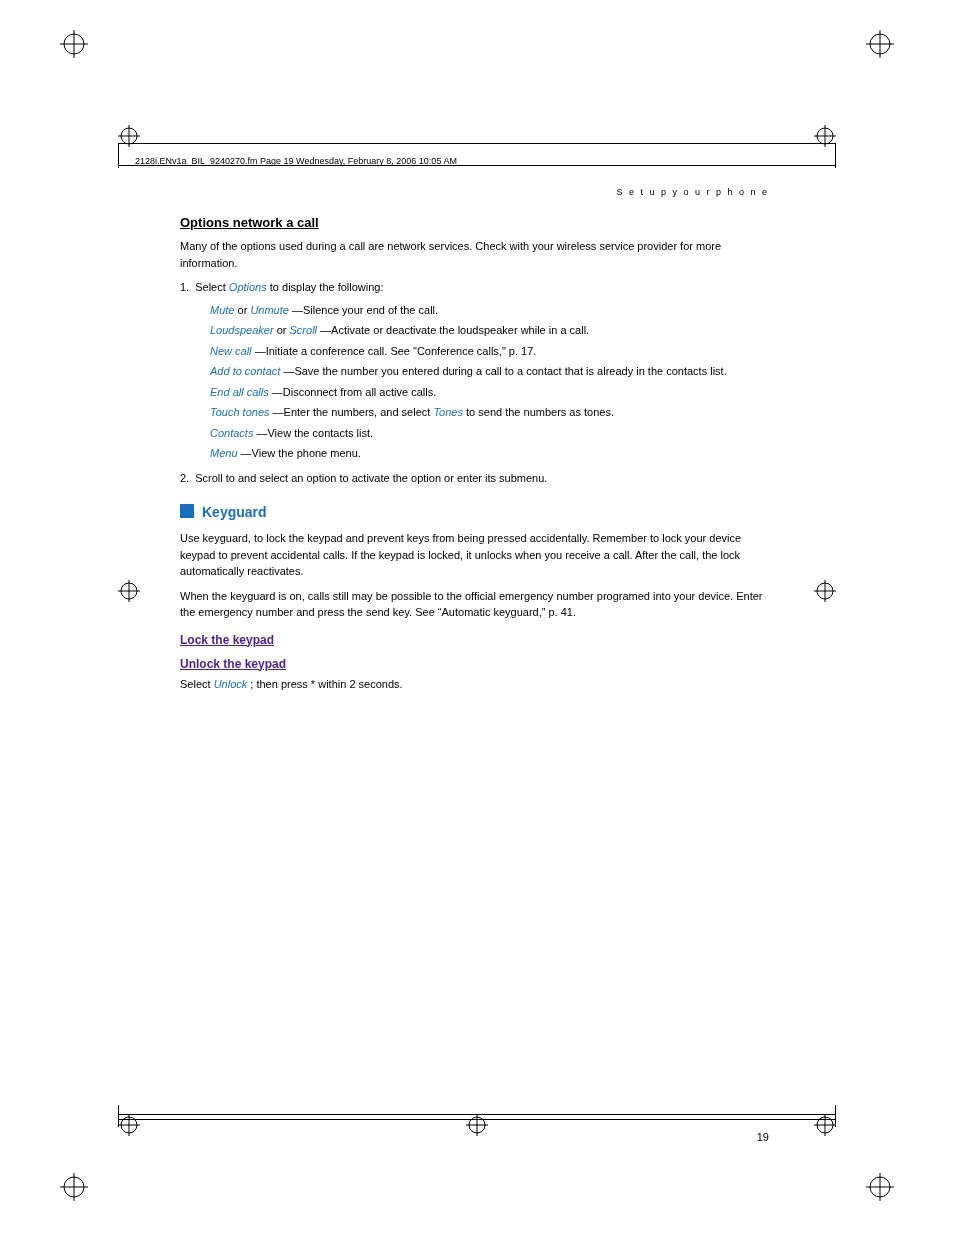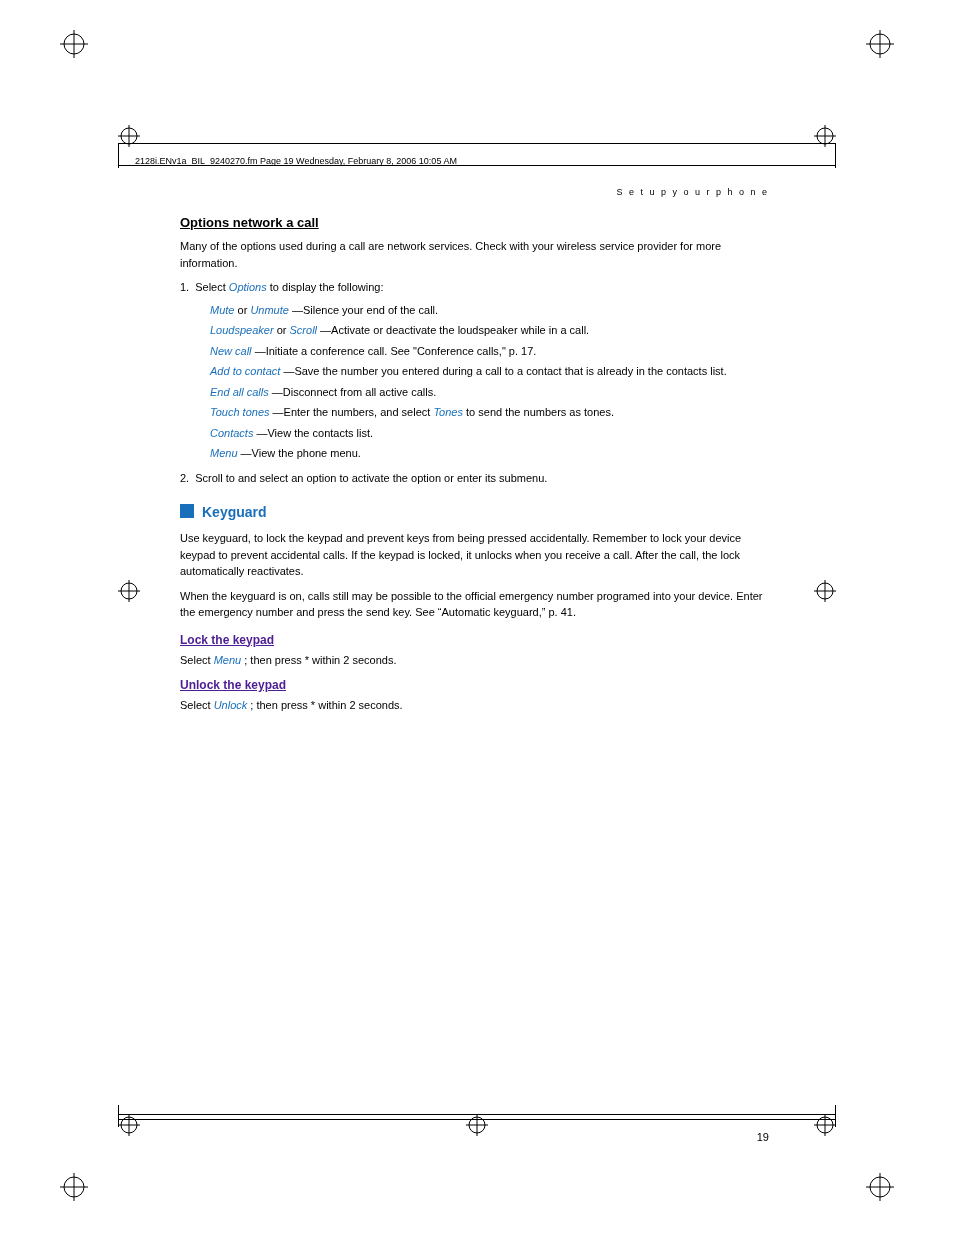--- a/index.html
+++ b/index.html
@@ -326,25 +326,20 @@
         <span>Keyguard</span>
       </div>
 
       <div class="body-text">Use keyguard, to lock the keypad and prevent keys from being pressed accidentally. Remember to lock your device keypad to prevent accidental calls. If the keypad is locked, it unlocks when you receive a call. After the call, the lock automatically reactivates.</div>
 
       <div class="body-text">When the keyguard is on, calls still may be possible to the official emergency number programed into your device. Enter the emergency number and press the send key. See “Automatic keyguard,” p. 41.</div>
     </div>
 
     <div style="margin-top: 12px;">
       <div class="subsection-heading">Lock the keypad</div>
-      <div class="body-text">
-        <span>Select </span>
-        <span class="link">Menu</span>
-        <span>; then press * within 2 seconds.</span>
-      </div>
     </div>
 
     <div style="margin-top: 10px;">
       <div class="subsection-heading">Unlock the keypad</div>
       <div class="body-text">
         <span>Select </span>
         <span class="link">Unlock</span>
         <span>; then press * within 2 seconds.</span>
       </div>
     </div>

